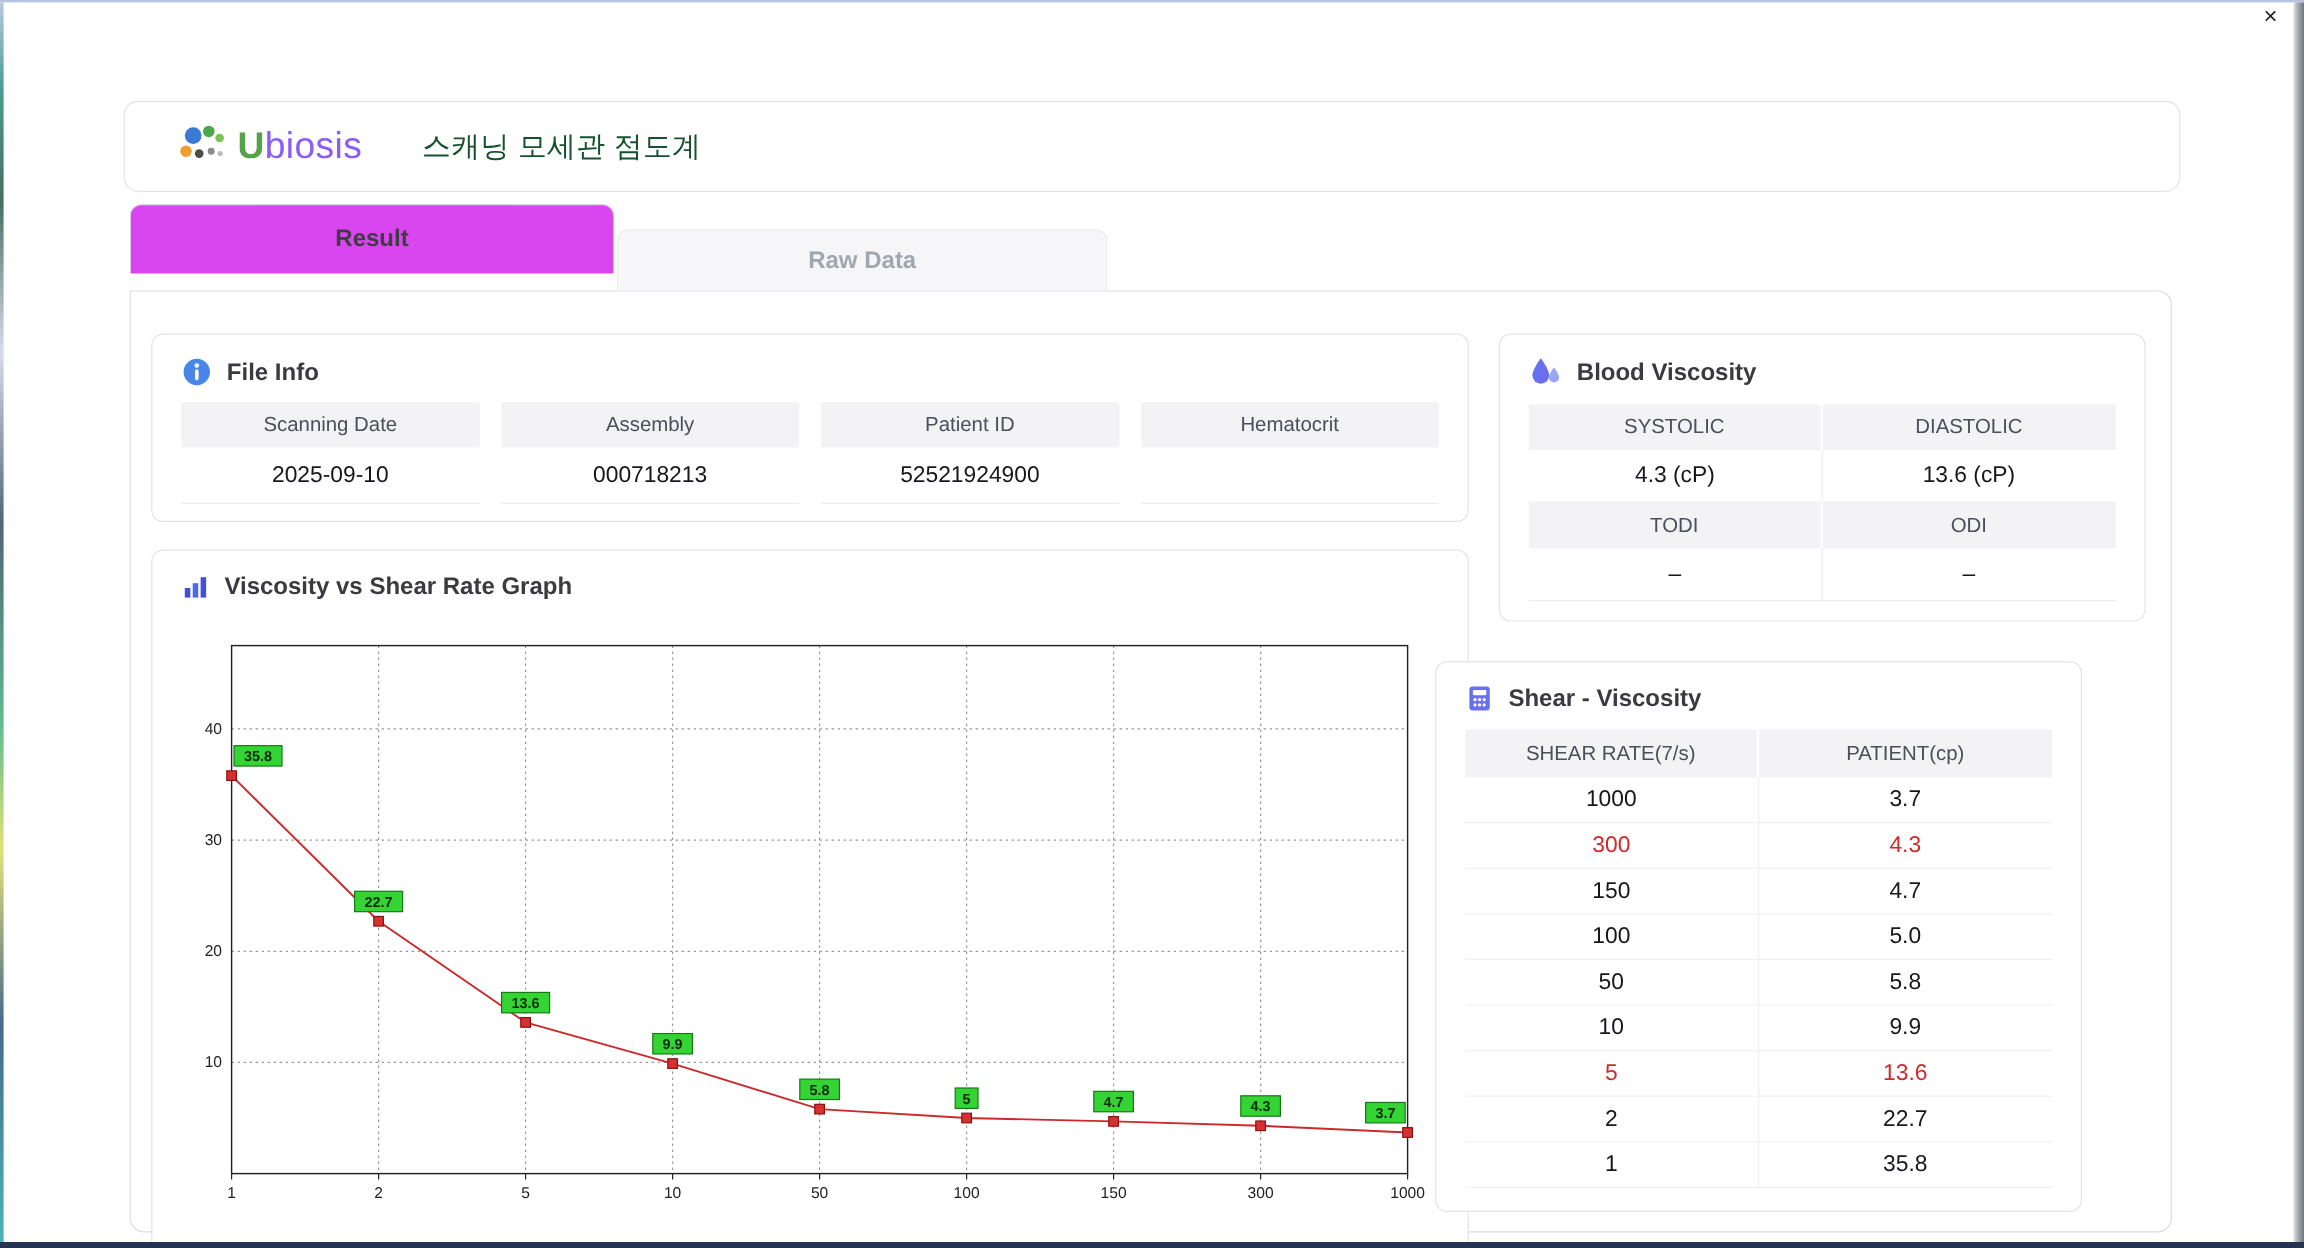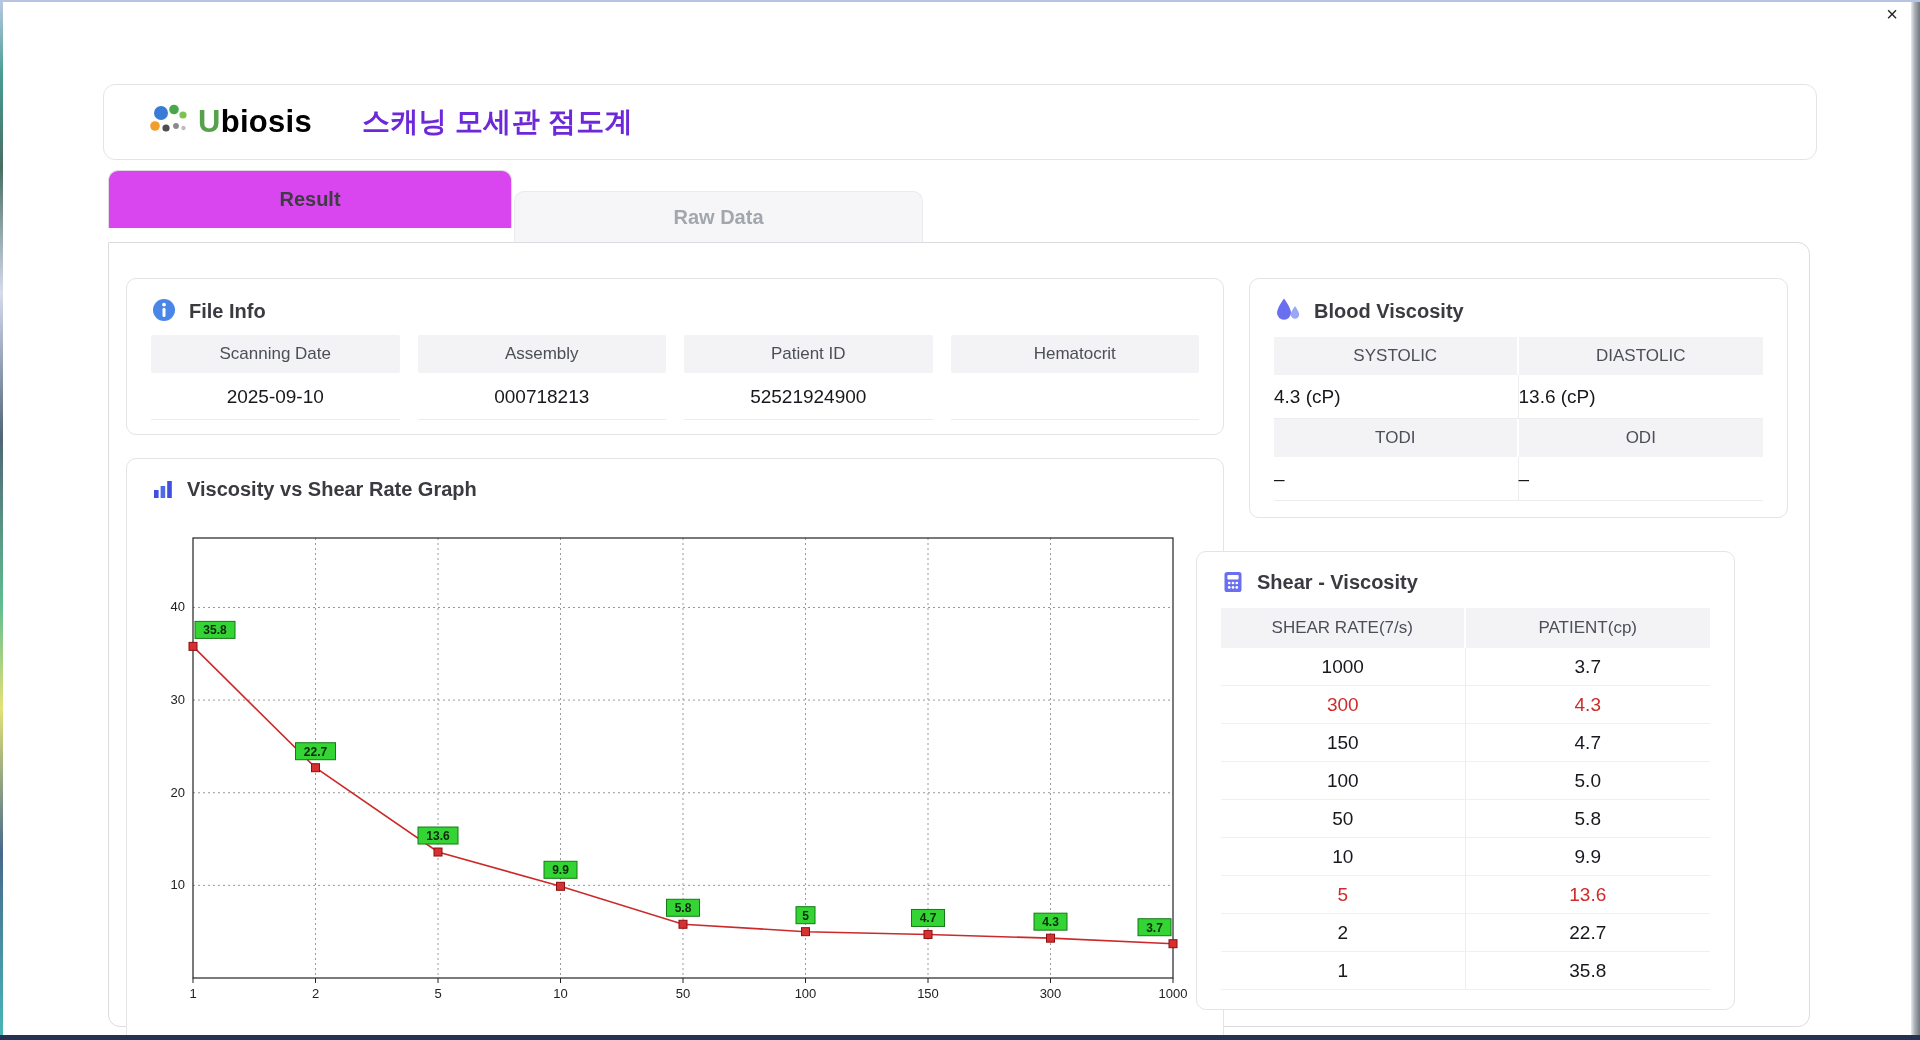--- a/index.html
+++ b/index.html
@@ -16,22 +16,22 @@
 
   .close-button{position:absolute;top:1px;right:16px;z-index:7;font-size:20px;line-height:22px;color:#26262b;cursor:default;padding:0 6px}
 
   .card{position:absolute;background:#fff;border:1px solid #e4e4e8;border-radius:10px;z-index:2}
 
   
   .header-card{left:103px;top:82px;width:1714px;height:76px;display:flex;align-items:center;padding:0 42px;gap:50px;border-radius:12px}
   .logo{display:flex;align-items:center;gap:6px}
   .logo-text{font-size:31px;letter-spacing:.3px}
   .logo-u{color:#56a24b;font-weight:700}
-  .logo-rest{color:#000000;font-weight:700}
-  .app-title{font-size:28px;font-weight:700;color:#6d28d9;letter-spacing:.3px}
+  .logo-rest{color:#8b5cf6;font-weight:400}
+  .app-title{font-size:24px;font-weight:400;color:#14532d;letter-spacing:.3px}
 
   
   .tab{position:absolute;display:flex;align-items:center;justify-content:center;font-weight:700;font-size:20px;border-radius:10px 10px 0 0}
   .tab-result{left:108px;top:168px;width:404px;height:58px;background:#d946ef;border:1px solid #dcdce0;border-bottom:none;color:#3c3c42;z-index:3}
   .tab-raw{left:514px;top:189px;width:409px;height:51px;background:#f6f6f8;border:1px solid #ebebee;border-bottom:none;color:#a2a6ad;z-index:2}
 
   .main-panel{position:absolute;left:108px;top:240px;width:1702px;height:785px;border:1px solid #dcdce0;border-radius:0 12px 12px 12px;background:#fff;z-index:1}
 
   .card-head{display:flex;align-items:flex-end;gap:12px;padding:18px 24px 10px}
   .card-title{font-size:20px;font-weight:700;color:#3a3a40}
@@ -45,21 +45,21 @@
 
   
   .graph-card{left:126px;top:456px;width:1098px;height:702px}
   .chart-svg{position:absolute;left:26px;top:62px}
 
   
   .bv-card{left:1249px;top:276px;width:539px;height:240px}
   .bv-grid{margin:4px 24px 0;display:grid;grid-template-columns:1fr 1fr}
   .bv-label{background:#f3f3f6;height:38px;line-height:38px;text-align:center;font-size:17px;color:#4c4f58}
   .bv-label.bv-l{border-right:2px solid #fff}
-  .bv-value{height:44px;line-height:44px;text-align:left;font-size:19px;color:#17181d;border-bottom:1px solid #ededf1}
+  .bv-value{height:44px;line-height:44px;text-align:center;font-size:19px;color:#17181d;border-bottom:1px solid #ededf1}
   .bv-value.bv-l{border-right:1px solid #ededf1}
 
   
   .sv-card{left:1196px;top:549px;width:539px;height:459px}
   .sv-grid{margin:4px 24px 0}
   .sv-head{display:grid;grid-template-columns:1fr 1fr}
   .sv-hcell{background:#f3f3f6;height:40px;line-height:40px;text-align:center;font-size:17px;color:#4c4f58}
   .sv-hcell.c1{border-right:2px solid #fff}
   .sv-row{display:grid;grid-template-columns:1fr 1fr;border-bottom:1px solid #f0f0f4}
   .sv-cell{height:37px;line-height:37px;text-align:center;font-size:19px;color:#17181d}

